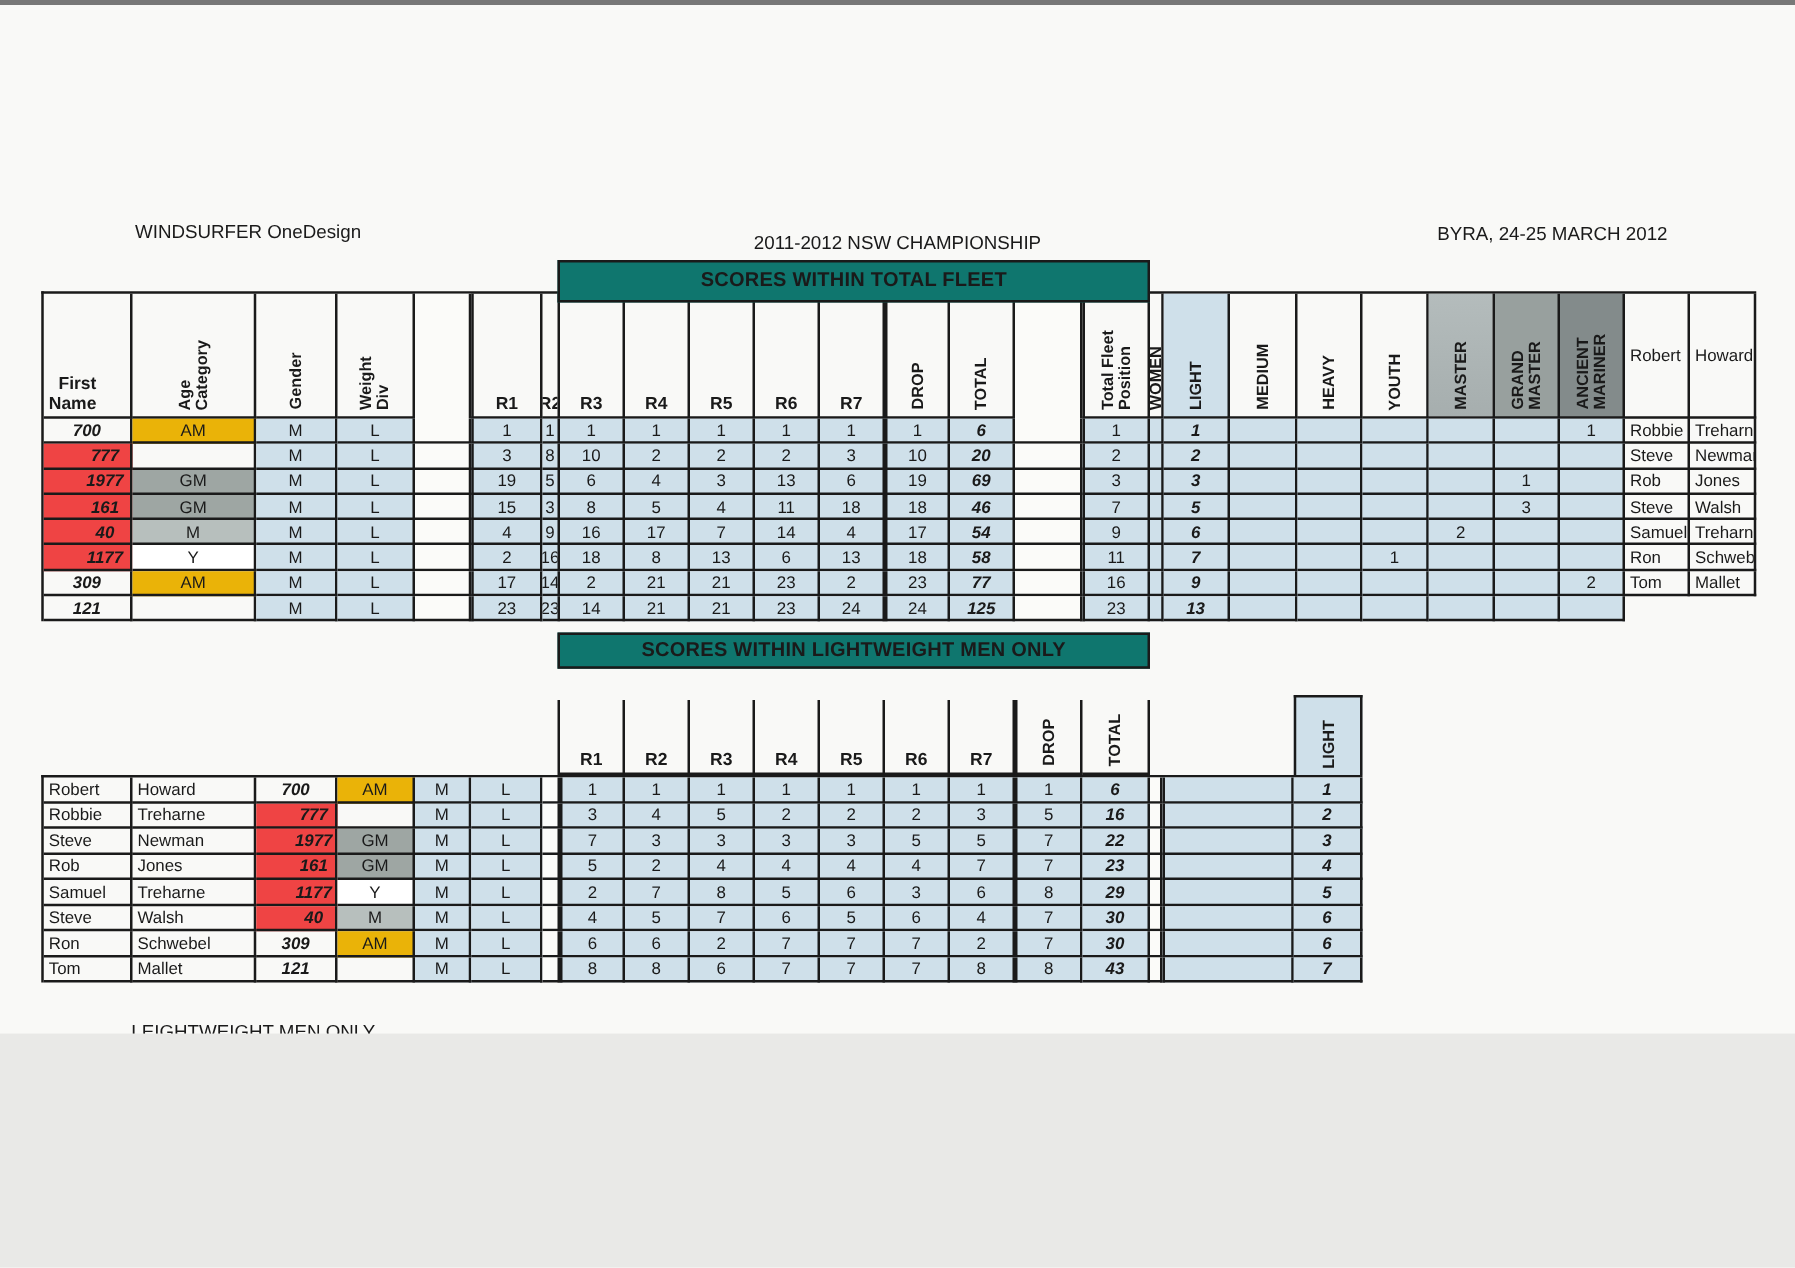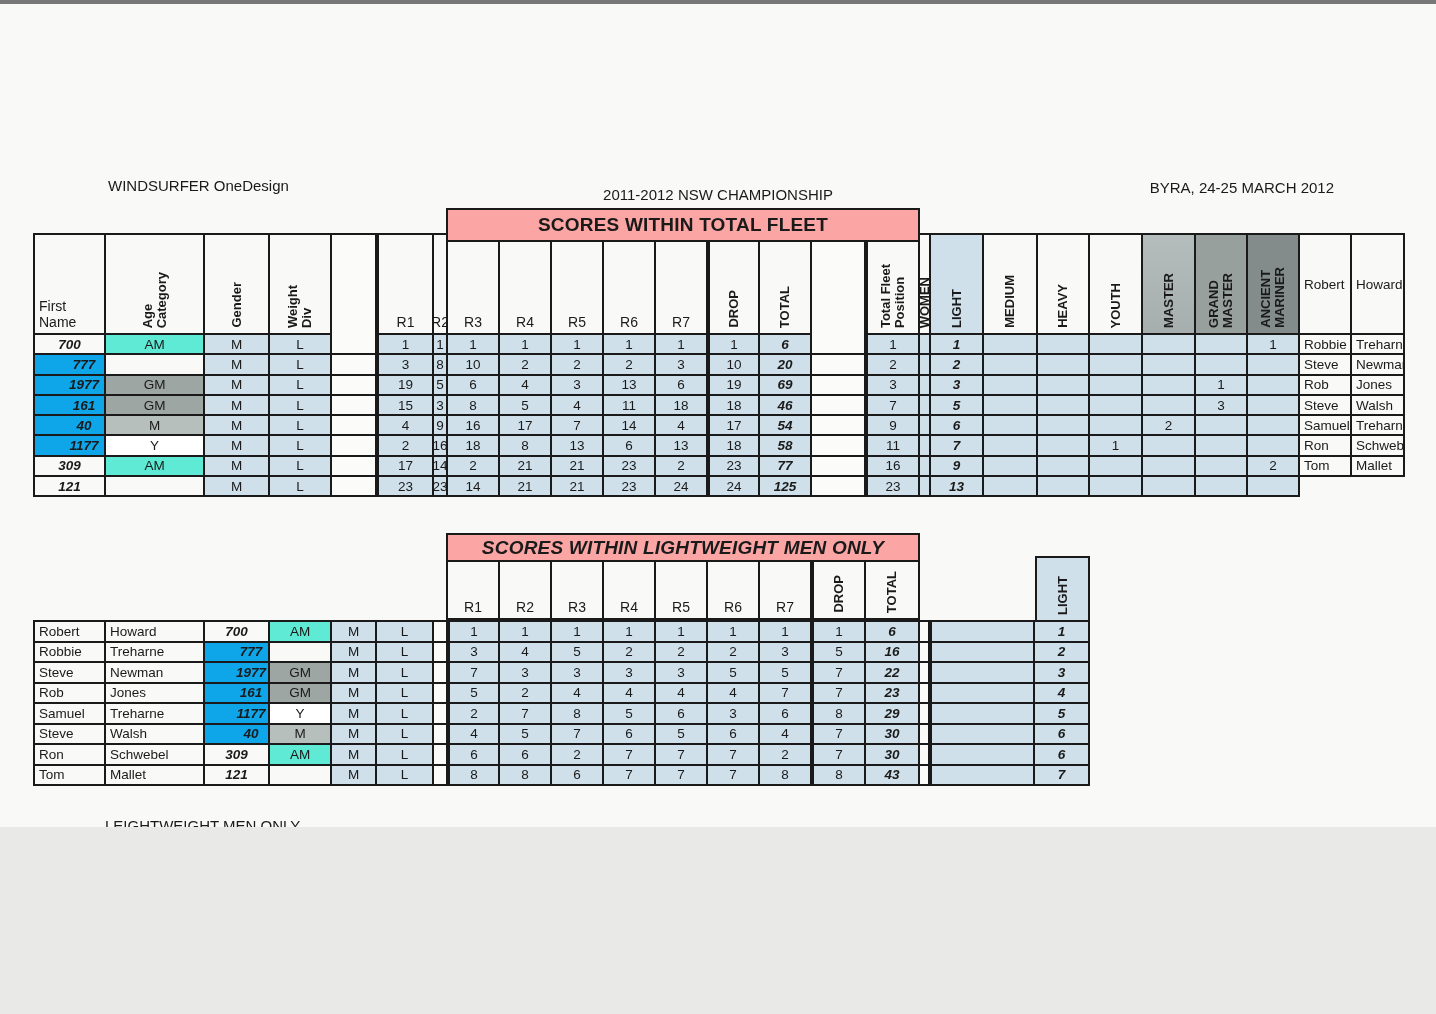--- a/index.html
+++ b/index.html
@@ -16,26 +16,26 @@
   .title.left   { left:108px; top:177px; }
   .title.center { left:50%; top:186px; transform:translateX(-50%); }
   .title.right  { right:102px; top:179px; }
 
   .footerline { position:absolute; font-size:15px; white-space:nowrap; }
   .footerline.left  { left:105px; top:817px; }
   .footerline.right { right:100px; top:819px; text-align:right; }
 
   
   .scores-box {
-    position:absolute; background:#fca5a5; border:2px solid #1a1a1a;
+    position:absolute; background:#0f766e; border:2px solid #1a1a1a;
     display:flex; align-items:center; justify-content:center;
-    font-weight:bold; font-size:19px; z-index:5; letter-spacing:.2px;
+    font-weight:bold; font-size:16px; z-index:5; letter-spacing:.2px;
   }
   .scores-box.t1 { left:446px; top:208px; width:474px; height:34px; }
-  .scores-box.t2 { left:446px; top:533px; width:474px; height:29px;font-style:italic; }
+  .scores-box.t2 { left:446px; top:506px; width:474px; height:29px; }
 
   
   .grid { position:absolute; display:grid; border-left:2px solid #1a1a1a; border-top:2px solid #1a1a1a; }
   .t1grid {
     left:33px; top:233px;
     grid-template-columns:71px 99px 65px 62px 45px 57px 14px 52px 52px 52px 52px 52px 52px 52px 54px 54px 11px 53px 54px 52px 53px 53px 52px 52px 52px 53px;
     grid-template-rows:100px repeat(8,20.3px);
   }
   .t2hdr {
     left:446px; top:560px;
@@ -52,33 +52,33 @@
     position:absolute; left:1035px; top:556px; width:55px; height:64px;
     background:#cfe0ea; border:2px solid #1a1a1a; border-bottom:none;
     display:flex; align-items:flex-end; justify-content:center; padding-bottom:5px;
     font-weight:bold; font-size:13px;
   }
 
   .c { border-right:2px solid #1a1a1a; border-bottom:2px solid #1a1a1a; overflow:hidden; }
   .thickl { border-left:2px solid #1a1a1a; }
 
   
-  .hc { display:flex; align-items:flex-end; justify-content:center; font-weight:normal; font-size:14px; white-space:pre-line; padding-bottom:3px; line-height:1.15; }
+  .hc { display:flex; align-items:flex-end; justify-content:center; font-weight:bold; font-size:14px; white-space:pre-line; padding-bottom:3px; line-height:1.15;text-align:right; }
   .hc.left { justify-content:flex-start; padding-left:4px; }
   .vwrap { display:flex; align-items:flex-end; justify-content:center; padding-bottom:5px; }
   .vert { writing-mode:vertical-rl; transform:rotate(180deg); white-space:pre-line; font-weight:bold; font-size:13px; line-height:1.05; }
 
   
   .dc { display:flex; align-items:center; justify-content:center; font-size:13.5px; }
   .dc.left { justify-content:flex-start; padding-left:4px; }
   .bold { font-weight:bold;font-style:italic; }
 
   .bg-blue   { background:#cfe0ea; }
-  .bg-yellow { background:#0ea5e9;padding-left:29px; }
-  .bg-am { background:#5eead4; }
+  .bg-yellow { background:#ef4444;padding-left:29px; }
+  .bg-am { background:#eab308; }
   .bg-gm { background:#9ea6a3; }
   .bg-m  { background:#b7bfbd; }
   .bg-y  { background:#ffffff; }
   .hdr-master  { background:linear-gradient(#b4bcbc,#a6aeae); }
   .hdr-grand   { background:#98a09e; }
   .hdr-ancient { background:#838b8b; }
   .hdr-light   { background:#cfe0ea; }
   .gapc { background:#fbfbf9; border-right:2px solid #1a1a1a; border-bottom:none; }
   .gapc.rowed { border-bottom:2px solid #1a1a1a; }
 </style>

